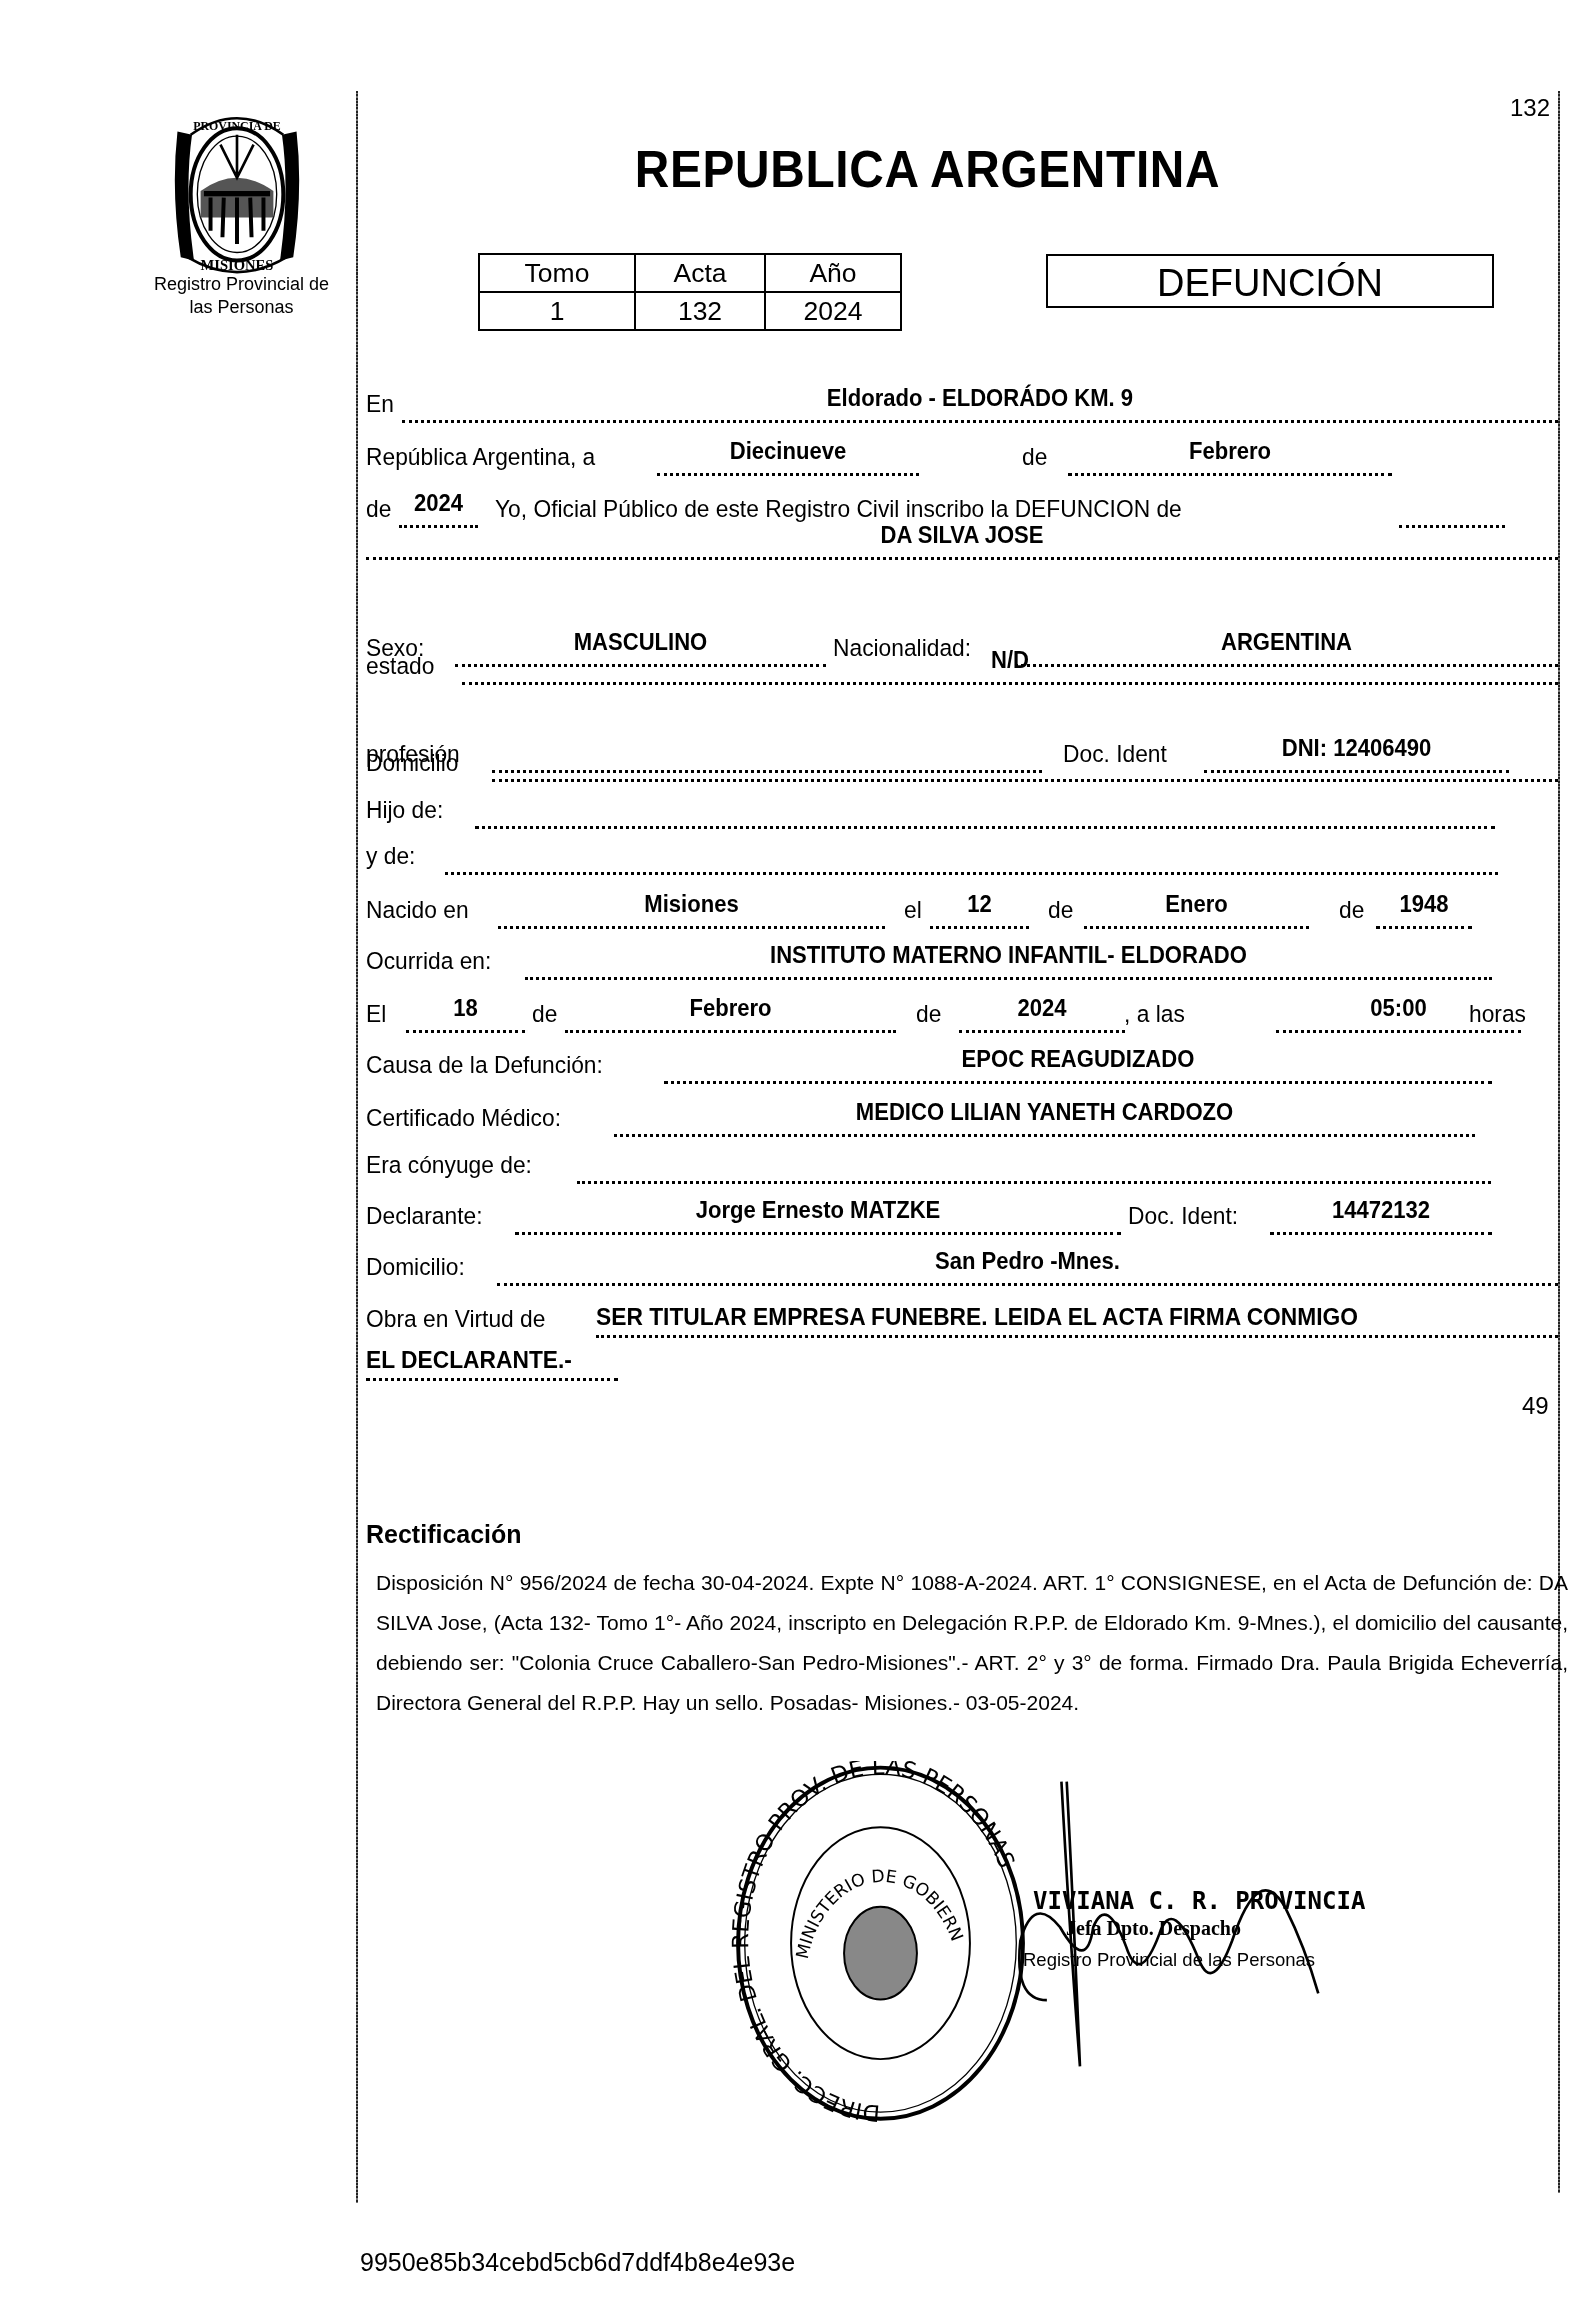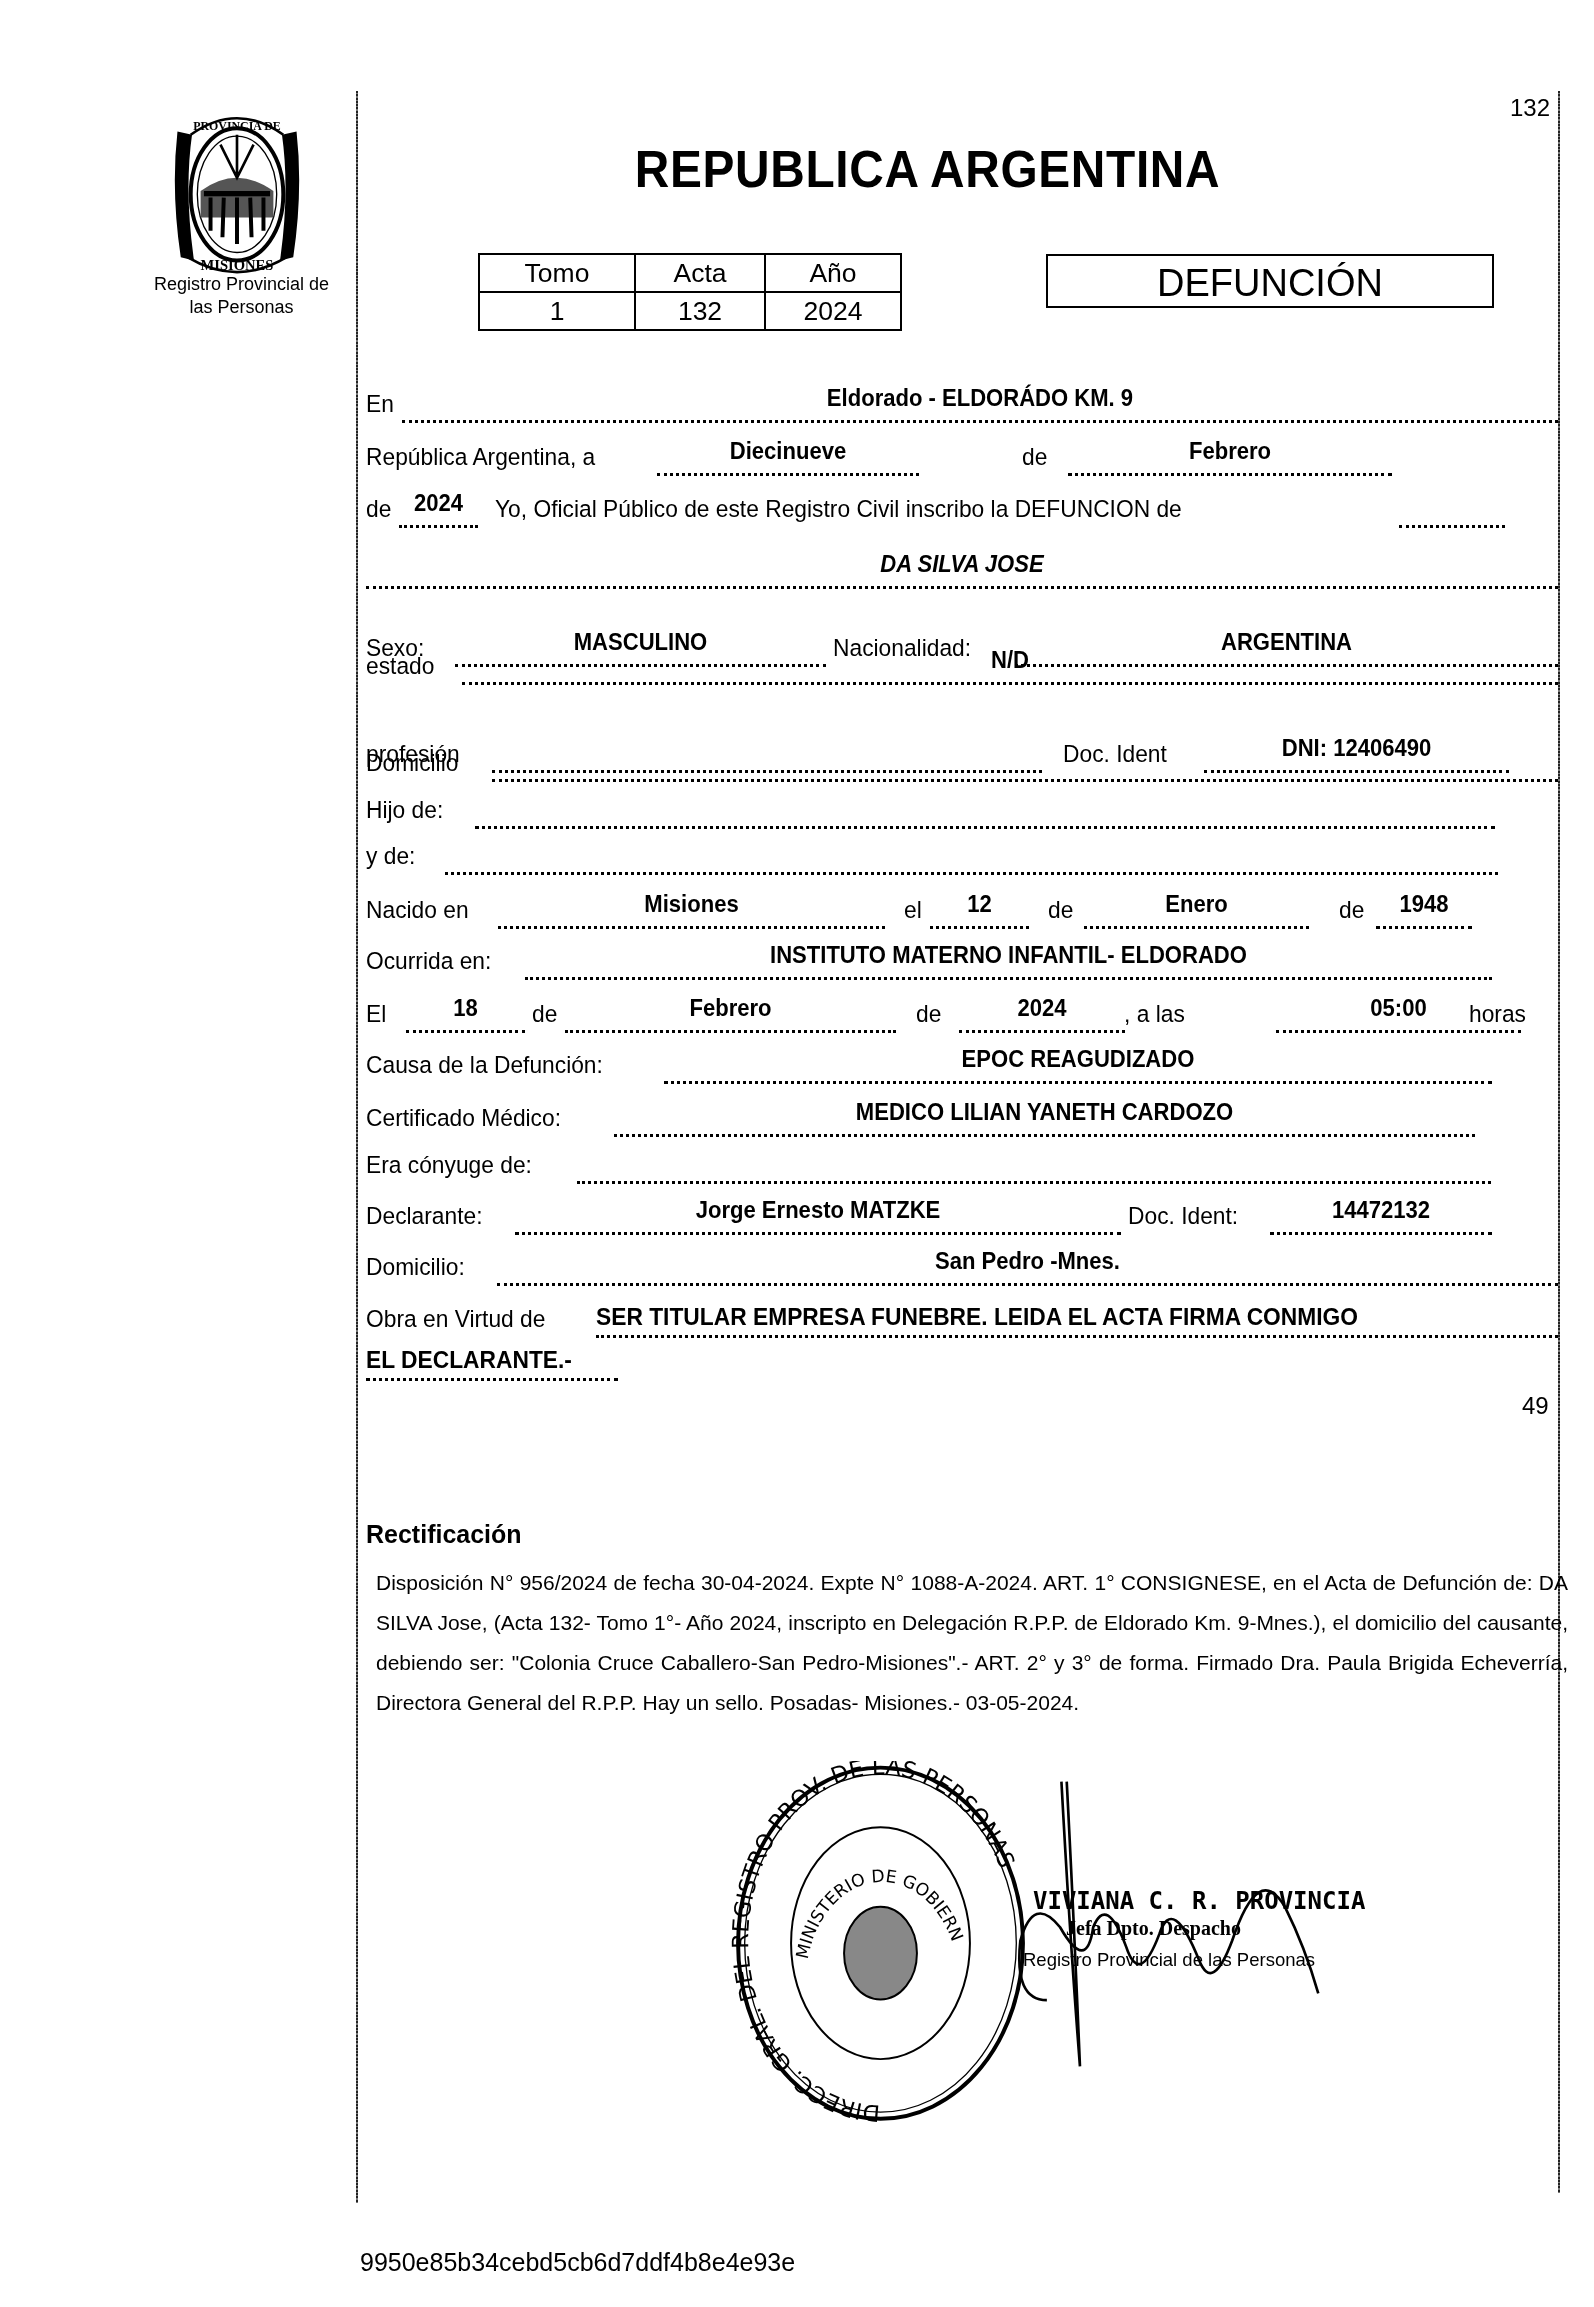--- a/index.html
+++ b/index.html
@@ -92,21 +92,21 @@
 
 <div class="row" style="top:482px;">
   <span class="lbl" style="left:0">de</span>
   <div class="fill" style="left:33px;width:79px">
       <div class="val">2024</div>
     </div>
   <span class="lbl" style="left:129px">Yo, Oficial Público de este Registro Civil inscribo la DEFUNCION de</span>
   <div class="fill" style="left:1033px;width:106px"></div>
 </div>
 
-<div class="row" style="top:543px;font-style:italic;">
+<div class="row" style="top:514px;">
   <div class="fill" style="left:0;right:0">
       <div class="val">DA SILVA JOSE</div>
     </div>
 </div>
 
 <div class="row" style="top:588px;margin-top:33px;">
   <span class="lbl" style="left:0">Sexo:</span>
   <div class="fill" style="left:89px;width:371px">
       <div class="val">MASCULINO</div>
     </div>

